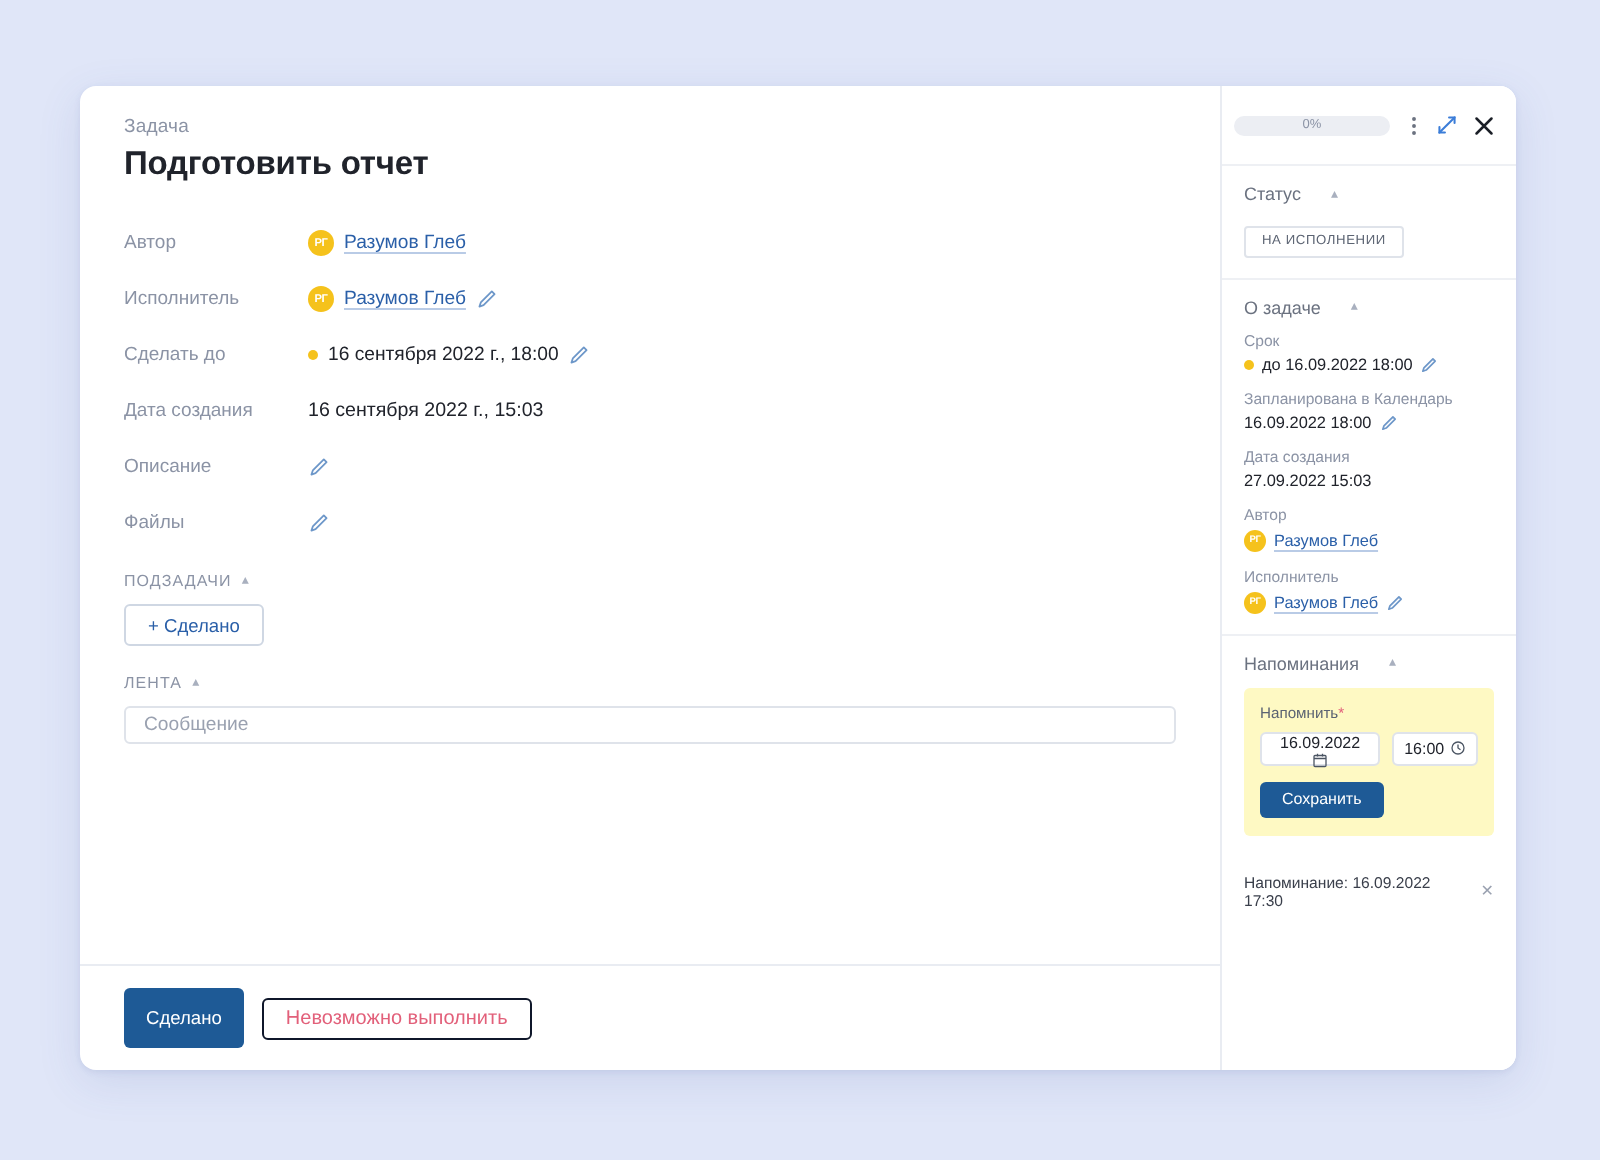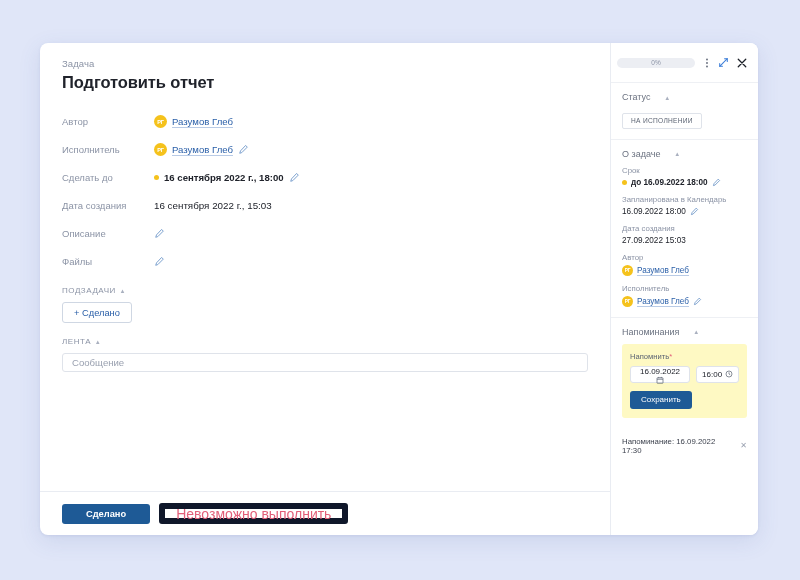--- a/index.html
+++ b/index.html
@@ -52,21 +52,21 @@
   }
   .ulink {
     color: #2a5fa8; text-decoration: underline;
     text-decoration-color: #b9cbe6; text-underline-offset: 2px;
     font-size: 9.6px; cursor: pointer;
   }
   .dot-amber {
     width: 5px; height: 5px; border-radius: 50%;
     background: #f5c21c; flex: 0 0 5px;
   }
-  .strong-date { font-weight: 700; font-size: 9.6px; color: #20232b; }
+  .strong-date { font-weight: 400; font-size: 9.6px; color: #20232b; }
   .pencil { width: 11px; height: 11px; cursor: pointer; display: inline-block; }
   .pencil svg { display: block; }
 
   
   .sect { margin-top: 14px; }
   .sect-head {
     display: flex; align-items: center; gap: 5px;
     font-size: 8px; color: #8b93a5; letter-spacing: .55px;
     text-transform: uppercase;
   }
@@ -87,33 +87,32 @@
     display: flex; align-items: center; padding: 0 9px;
     font-size: 9.6px; color: #9aa1b0; cursor: text;
   }
 
   .left-footer {
     border-top: 1px solid #e9ecf2;
     padding: 11px 22px;
     display: flex; align-items: center; gap: 9px;
   }
   .btn-primary {
-    height: 20px; padding: 0 24px;
+    height: 30px; padding: 0 11px;
     background: #1e5a96; color: #fff;
     border: none; border-radius: 3px;
     font-size: 9.3px; cursor: pointer;
     display: inline-flex; align-items: center;
     font-family: "Liberation Sans", sans-serif;
-    font-weight: bold;
   }
   .btn-danger {
     height: 21px; padding: 0 11px;
     background: #fff; color: #e2607a;
-    border: 6px solid #0f172a; border-radius: 3px;
-    font-size: 14px; cursor: pointer;
+    border: 1px solid #0f172a; border-radius: 3px;
+    font-size: 10px; cursor: pointer;
     display: inline-flex; align-items: center;
     font-family: "Liberation Sans", sans-serif;
   }
 
   
   .right { width: 147px; display: flex; flex-direction: column; background: #fff; }
 
   .rtop {
     height: 39px; display: flex; align-items: center;
     gap: 7px; padding: 0 10px 0 6px;

